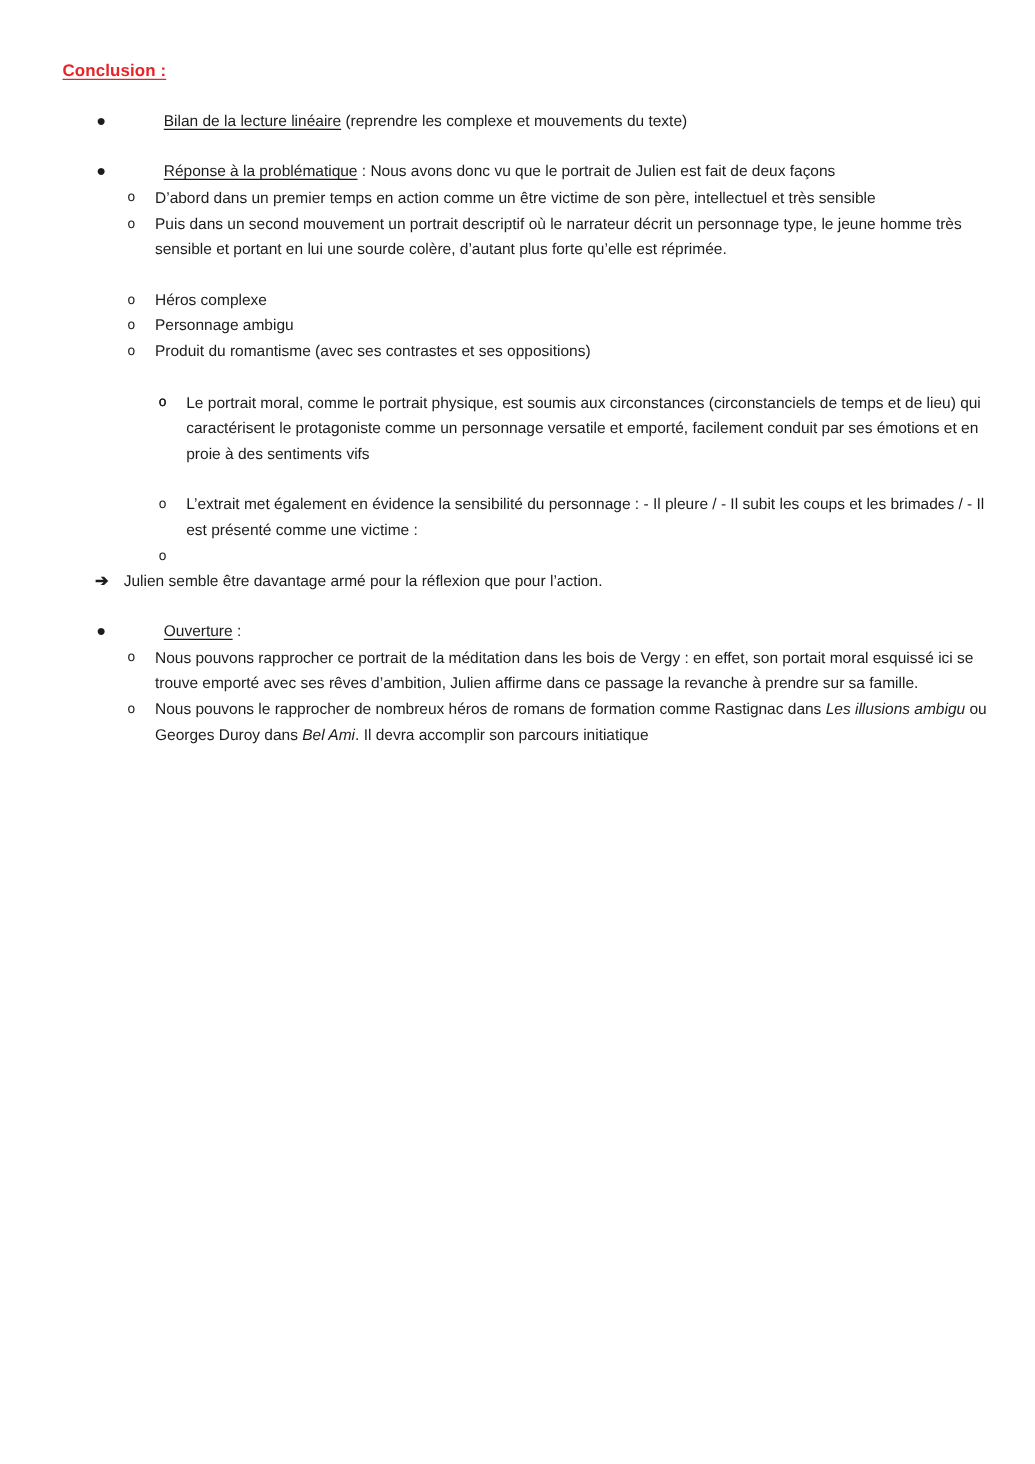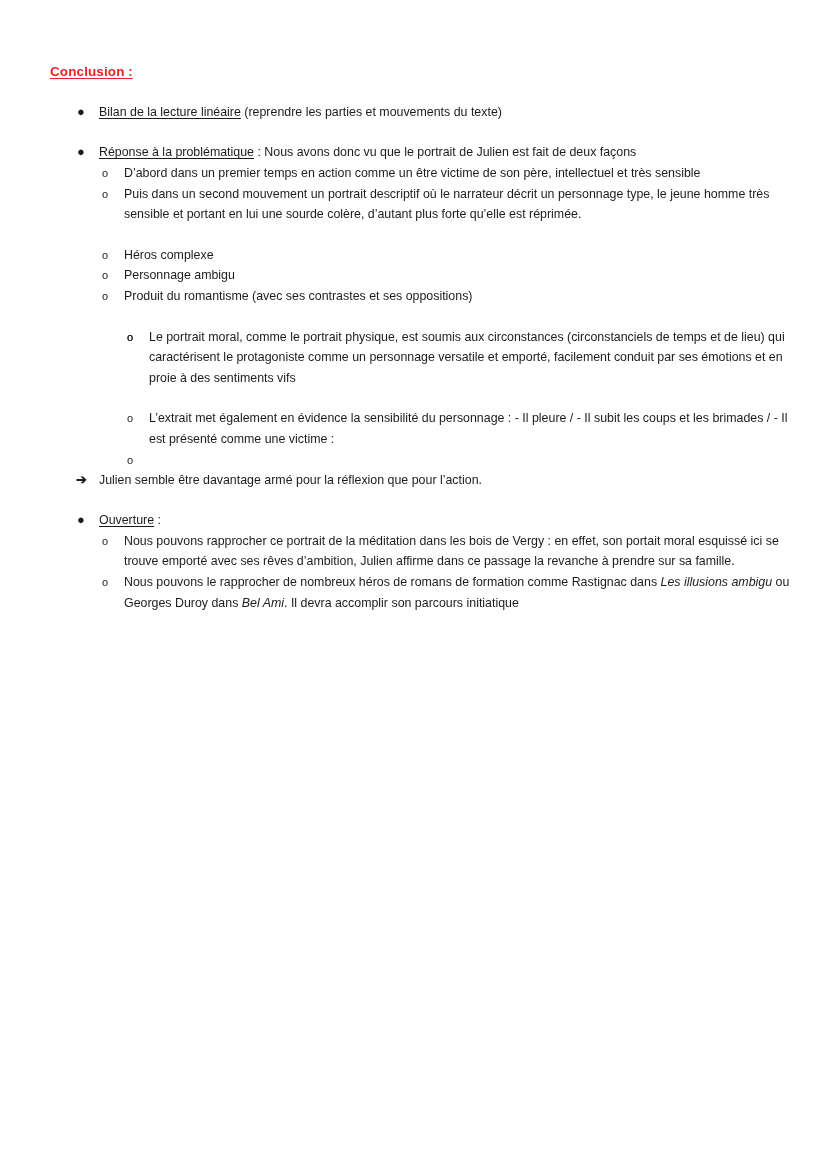--- a/index.html
+++ b/index.html
@@ -17,21 +17,21 @@
   }
   .page {
     position: absolute;
     inset: 0;
     background: #ffffff;
     overflow: hidden;
   }
   .content {
     position: absolute;
     left: 50px;
-    top: 64px;
+    top: 49px;
     width: 742px;
   }
 
   
   .doc-title {
     font-size: 13.5px;
     font-weight: bold;
     color: #e8232a;
     text-decoration: underline;
     text-underline-offset: 2px;
@@ -88,34 +88,35 @@
     font-weight: bold;
   }
 
   
   .gap-lg { margin-top: 20px; }
   .gap-md { margin-top: 20px; }
 
   u.plain {
     text-decoration: underline;
     text-underline-offset: 1.5px;
+    margin-left: 32px;
   }
   i { font-style: italic; }
 </style>
 </head>
 <body>
 
 <div class="page">
   <div class="content">
 
     <div class="doc-title">Conclusion :</div>
 
     <div class="row lvl1">
       <span class="marker">●</span>
-      <span class="row-text"><u class="plain">Bilan de la lecture linéaire</u><span> (reprendre les parties et mouvements du texte)</span></span>
+      <span class="row-text"><u class="plain">Bilan de la lecture linéaire</u><span> (reprendre les complexe et mouvements du texte)</span></span>
     </div>
 
     <div class="row lvl1 gap-lg">
       <span class="marker">●</span>
       <span class="row-text"><u class="plain">Réponse à la problématique</u><span> : Nous avons donc vu que le portrait de Julien est fait de deux façons</span></span>
     </div>
 
     <div class="row lvl2">
       <span class="marker">o</span>
       <span class="row-text">D’abord dans un premier temps en action comme un être victime de son père, intellectuel et très sensible</span>

